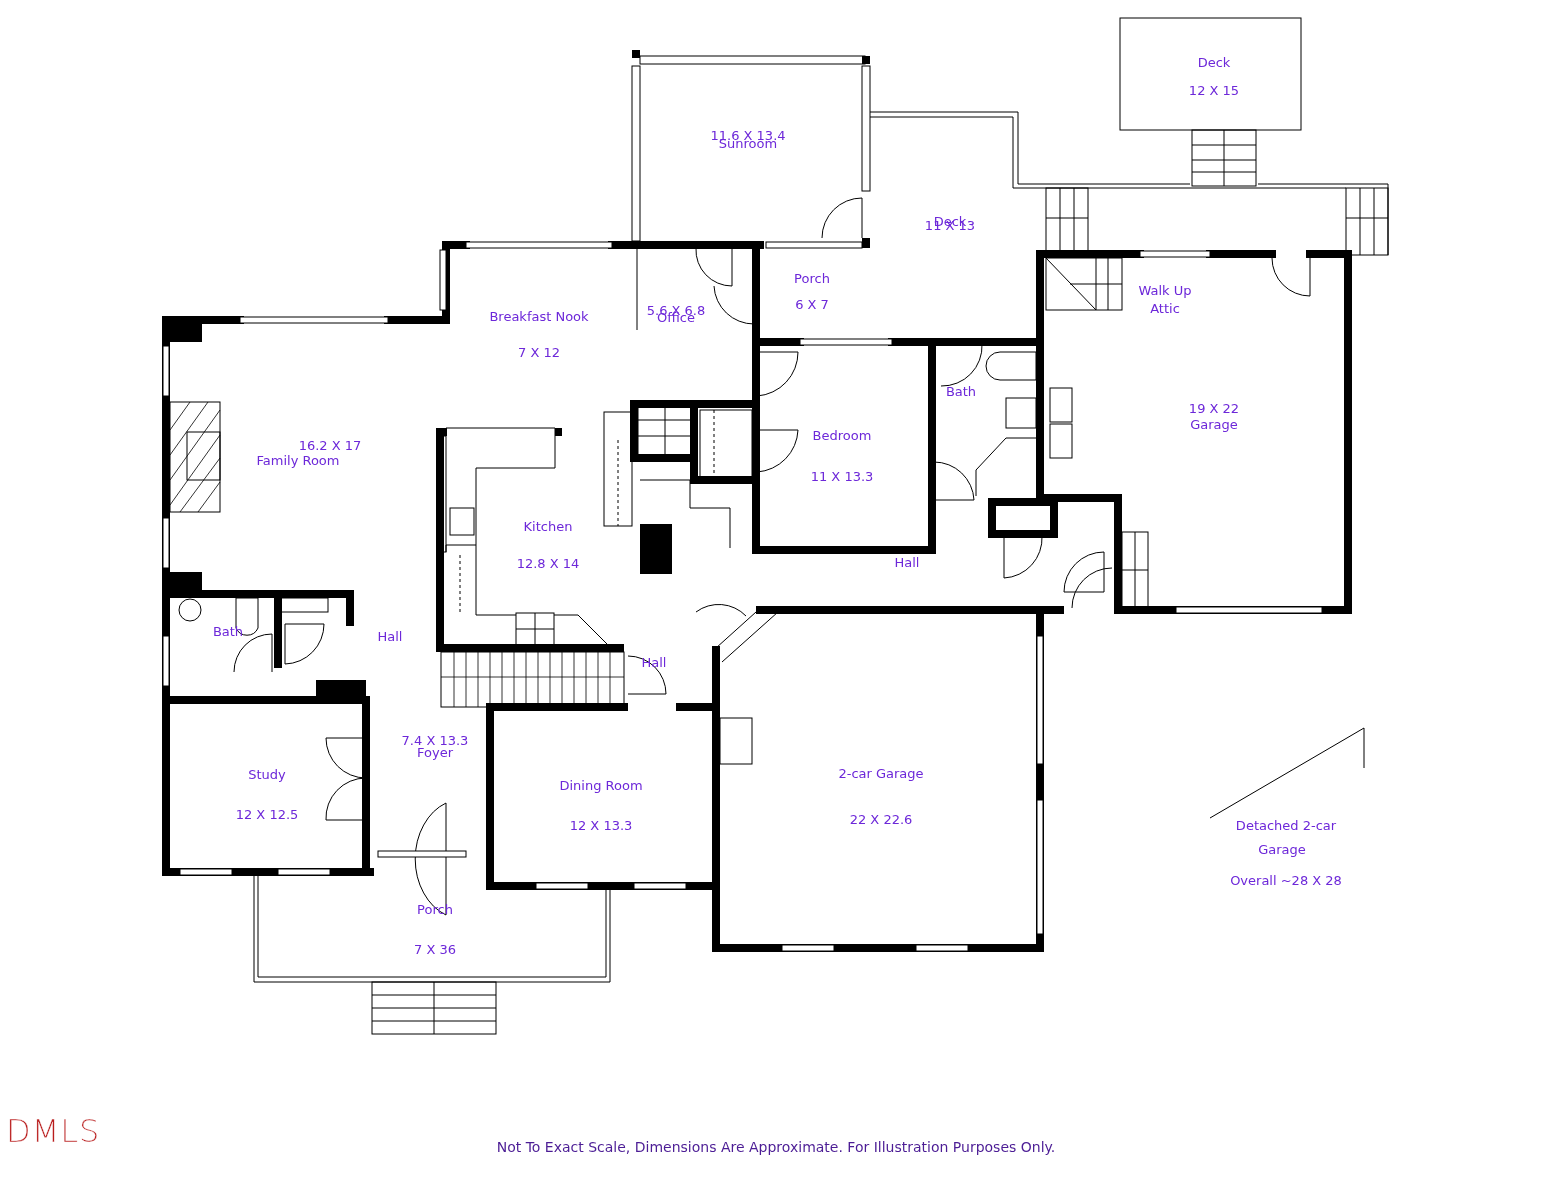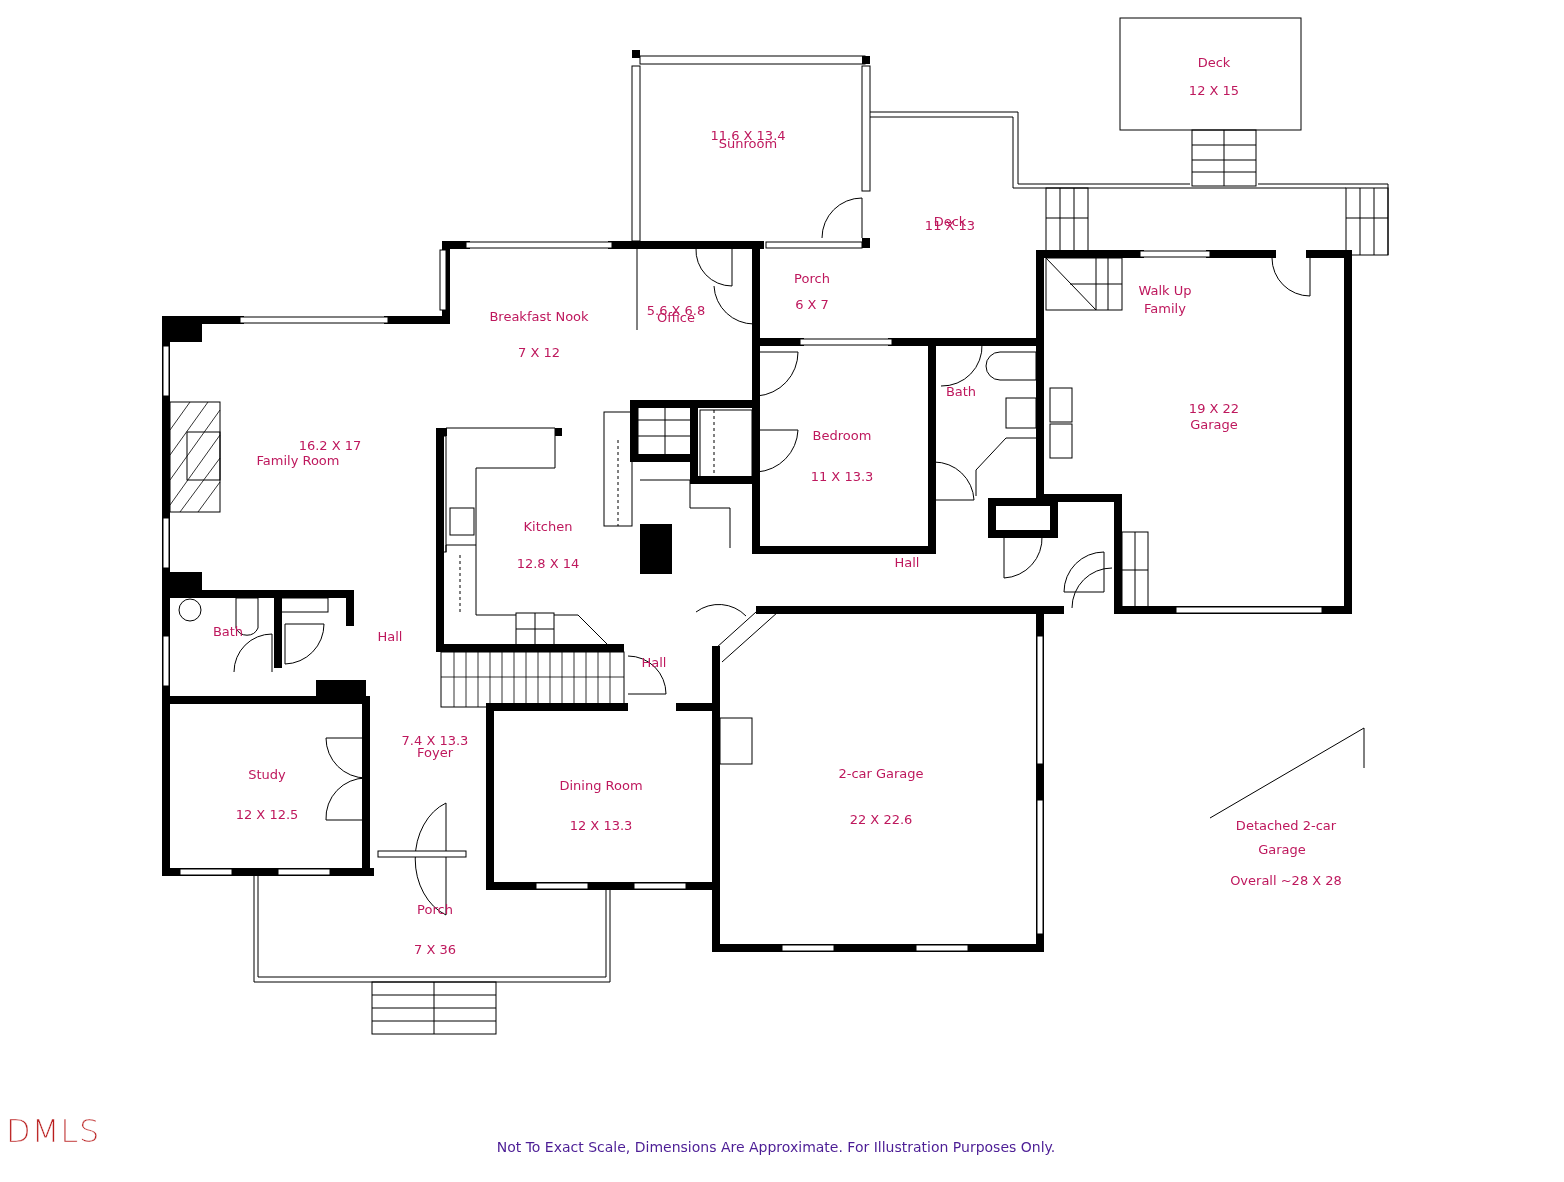--- a/index.html
+++ b/index.html
@@ -1,18 +1,18 @@
 <!DOCTYPE html>
 <html><head>
 <meta charset="utf-8">
 <style>
   html,body{margin:0;padding:0;background:#fff;}
   body{width:1564px;height:1182px;position:relative;overflow:hidden;font-family:"DejaVu Sans","Liberation Sans",sans-serif;}
   svg{position:absolute;left:0;top:0;}
-  .lbl{position:absolute;font-size:13px;color:#be185d;white-space:nowrap;transform:translateX(-50%);line-height:1;}
+  .lbl{position:absolute;font-size:13px;color:#6d28d9;white-space:nowrap;transform:translateX(-50%);line-height:1;}
   .logo{position:absolute;left:6px;top:1112px;font-family:"DejaVu Sans",sans-serif;font-weight:200;font-size:32px;letter-spacing:1px;color:#b91c1c;-webkit-text-stroke:0.3px #fff;}
   .disc{position:absolute;left:776px;top:1139px;transform:translateX(-50%);font-size:14px;color:#4c1d95;}
 </style>
 </head>
 <body>
 
 <svg width="1564" height="1182" viewBox="0 0 1564 1182">
   <g fill="none" stroke="#000" stroke-width="1">
 
     <rect x="1120" y="18" width="181" height="112"></rect>
@@ -226,21 +226,21 @@
 <div id="labels">
     <div class="lbl" style="left: 1214px; top: 56px;">Deck</div>
     <div class="lbl" style="left: 1214px; top: 84px;">12 X 15</div>
     <div class="lbl" style="left: 748px; top: 129px;">11.6 X 13.4</div>
     <div class="lbl" style="left: 748px; top: 137px;">Sunroom</div>
     <div class="lbl" style="left: 950px; top: 219px; text-align: center;">11 X 13</div>
     <div class="lbl" style="left: 950px; top: 215px;">Deck</div>
     <div class="lbl" style="left: 812px; top: 272px;">Porch</div>
     <div class="lbl" style="left: 812px; top: 298px;">6 X 7</div>
     <div class="lbl" style="left: 1165px; top: 284px;">Walk Up</div>
-    <div class="lbl" style="left: 1165px; top: 302px;">Family</div>
+    <div class="lbl" style="left: 1165px; top: 302px;">Attic</div>
     <div class="lbl" style="left: 539px; top: 310px;">Breakfast Nook</div>
     <div class="lbl" style="left: 539px; top: 346px;">7 X 12</div>
     <div class="lbl" style="left: 676px; top: 304px;">5.6 X 6.8</div>
     <div class="lbl" style="left: 676px; top: 311px;">Office</div>
     <div class="lbl" style="left: 961px; top: 385px;">Bath</div>
     <div class="lbl" style="left: 1214px; top: 402px;">19 X 22</div>
     <div class="lbl" style="left: 1214px; top: 418px;">Garage</div>
     <div class="lbl" style="left: 842px; top: 429px;">Bedroom</div>
     <div class="lbl" style="left: 842px; top: 470px;">11 X 13.3</div>
     <div class="lbl" style="left: 298px; top: 439px; margin-left: 32px;">16.2 X 17</div>

